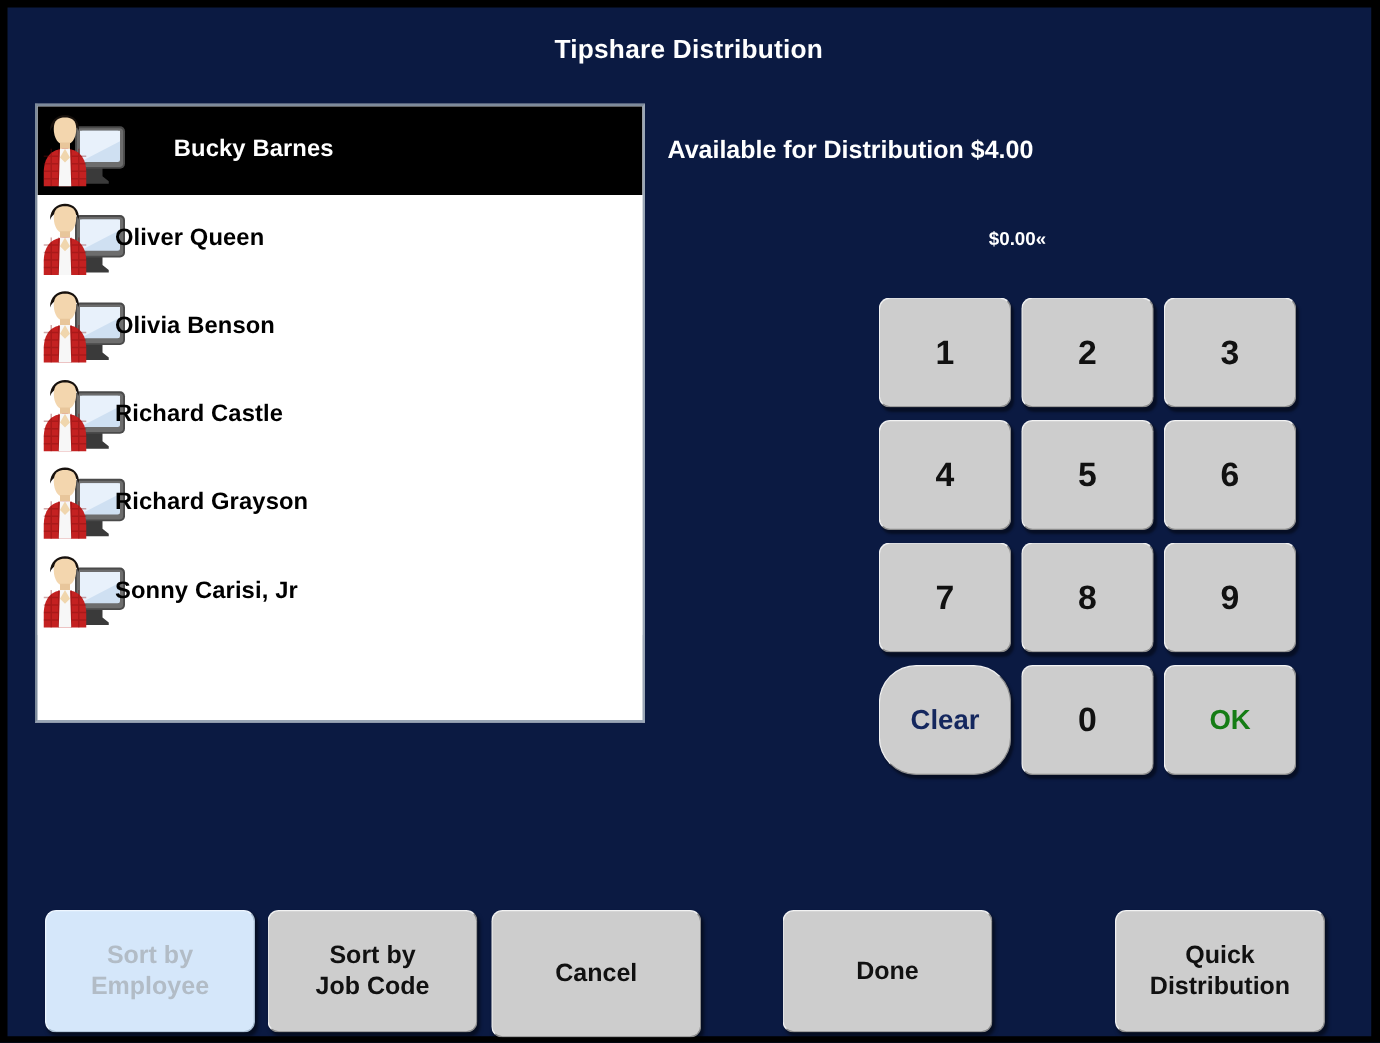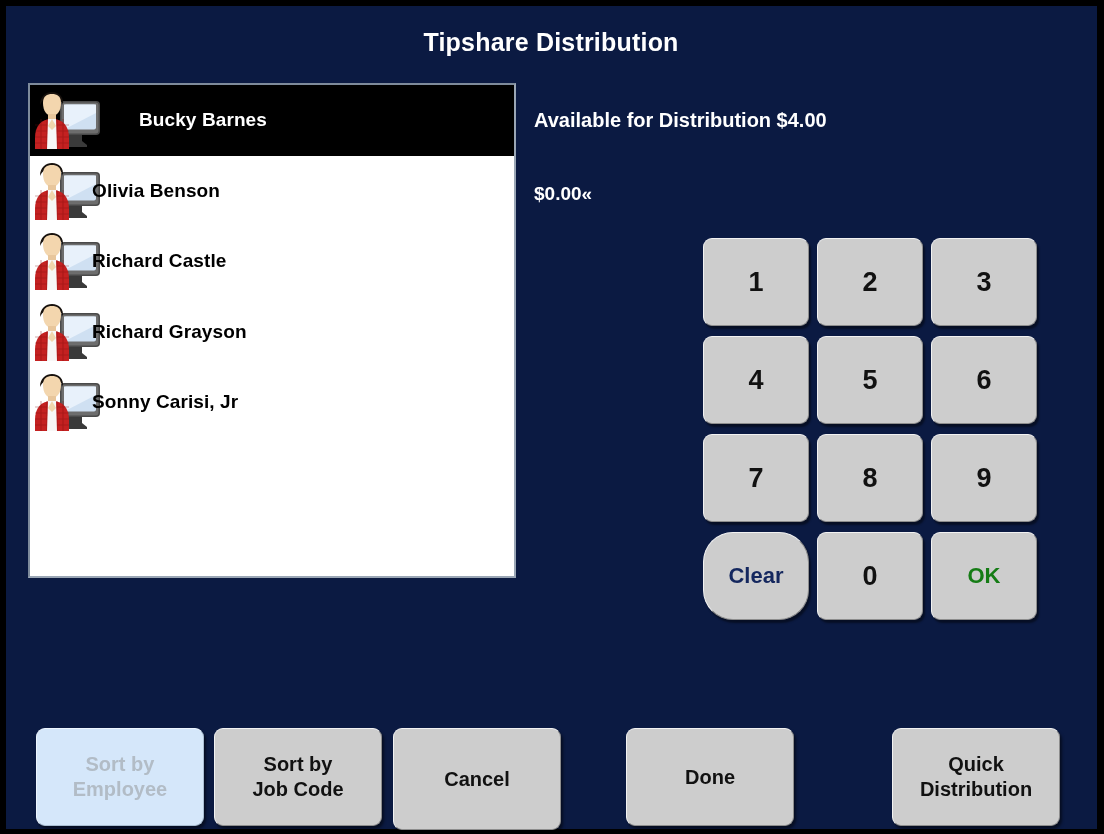--- a/index.html
+++ b/index.html
@@ -24,21 +24,21 @@
   }
 
   
   #title {
     position: absolute;
     left: 0;
     top: 22px;
     width: 1090px;
     text-align: center;
     color: #ffffff;
-    font-size: 25px;
+    font-size: 21px;
     font-weight: bold;
     letter-spacing: 0.2px;
   }
 
   
   #employee-list {
     position: absolute;
     left: 22px;
     top: 77px;
     width: 488px;
@@ -89,23 +89,23 @@
     color: #ffffff;
     font-size: 20px;
     font-weight: bold;
   }
 
   #amount-display {
     position: absolute;
     left: 528px;
     top: 177px;
     width: 560px;
-    text-align: left;
+    text-align: center;
     color: #ffffff;
-    font-size: 19px;
+    font-size: 15px;
     font-weight: bold;
   }
 
   
   #keypad {
     position: absolute;
     left: 697px;
     top: 232px;
     width: 334px;
     display: grid;
@@ -194,20 +194,42 @@
             <path d="M20 30 C9 30 3 37 3 49 L3 60 L37 60 L37 49 C37 37 31 30 20 30 Z" fill="#c42121"></path>
             <g opacity="0.35" stroke="#7d0d0d" stroke-width="1.2">
               <path d="M3 36 L37 36 M3 42 L37 42 M3 48 L37 48 M3 54 L37 54"></path>
               <path d="M9 30 L9 60 M15 30 L15 60 M25 30 L25 60 M31 30 L31 60"></path>
             </g>
             <path d="M16 30 L24 30 L25 60 L15 60 Z" fill="#f7f7f7"></path>
             <path d="M20 30 L16 37 L20 41 L24 37 Z" fill="#f0d6ad"></path>
           </svg>
         </span>
         <span class="emp-name">Bucky Barnes</span>
+      </div>
+      <div class="emp-row">
+        <span class="emp-icon">
+          <svg viewBox="0 0 70 62" xmlns="http://www.w3.org/2000/svg">
+            <path d="M36 44 L36 52 L31 56 L31 58 L55 58 L55 56 L50 52 L50 44 Z" fill="#3a3a3a"></path>
+            <rect x="28" y="12" width="40" height="34" rx="4" fill="#4a4a4a"></rect>
+            <rect x="29.5" y="13.5" width="37" height="31" rx="3" fill="#6d6d6d"></rect>
+            <rect x="32" y="15.5" width="32" height="25" rx="2" fill="#cfe0f2"></rect>
+            <path d="M32 15.5 L64 15.5 L64 24 L32 40.5 Z" fill="#e8f1fb"></path>
+            <path d="M8 16 C8 7 14 3 20 3 C27 3 32 8 31 16 C30 11 26 9 20 9 C14 9 10 11 8 16 Z" fill="#17110d"></path>
+            <path d="M11 14 C11 7 15 5 20 5 C25 5 29 7 29 14 C29 22 25 27 20 27 C15 27 11 22 11 14 Z" fill="#f3d6ae"></path>
+            <rect x="16" y="25" width="8" height="8" fill="#e8c69b"></rect>
+            <path d="M20 30 C9 30 3 37 3 49 L3 60 L37 60 L37 49 C37 37 31 30 20 30 Z" fill="#c42121"></path>
+            <g opacity="0.35" stroke="#7d0d0d" stroke-width="1.2">
+              <path d="M3 36 L37 36 M3 42 L37 42 M3 48 L37 48 M3 54 L37 54"></path>
+              <path d="M9 30 L9 60 M15 30 L15 60 M25 30 L25 60 M31 30 L31 60"></path>
+            </g>
+            <path d="M16 30 L24 30 L25 60 L15 60 Z" fill="#f7f7f7"></path>
+            <path d="M20 30 L16 37 L20 41 L24 37 Z" fill="#f0d6ad"></path>
+          </svg>
+        </span>
+        <span class="emp-name">Oliver Queen</span>
       </div>
       <div class="emp-row">
         <span class="emp-icon">
           <svg viewBox="0 0 70 62" xmlns="http://www.w3.org/2000/svg">
             <path d="M36 44 L36 52 L31 56 L31 58 L55 58 L55 56 L50 52 L50 44 Z" fill="#3a3a3a"></path>
             <rect x="28" y="12" width="40" height="34" rx="4" fill="#4a4a4a"></rect>
             <rect x="29.5" y="13.5" width="37" height="31" rx="3" fill="#6d6d6d"></rect>
             <rect x="32" y="15.5" width="32" height="25" rx="2" fill="#cfe0f2"></rect>
             <path d="M32 15.5 L64 15.5 L64 24 L32 40.5 Z" fill="#e8f1fb"></path>
             <path d="M8 16 C8 7 14 3 20 3 C27 3 32 8 31 16 C30 11 26 9 20 9 C14 9 10 11 8 16 Z" fill="#17110d"></path>

